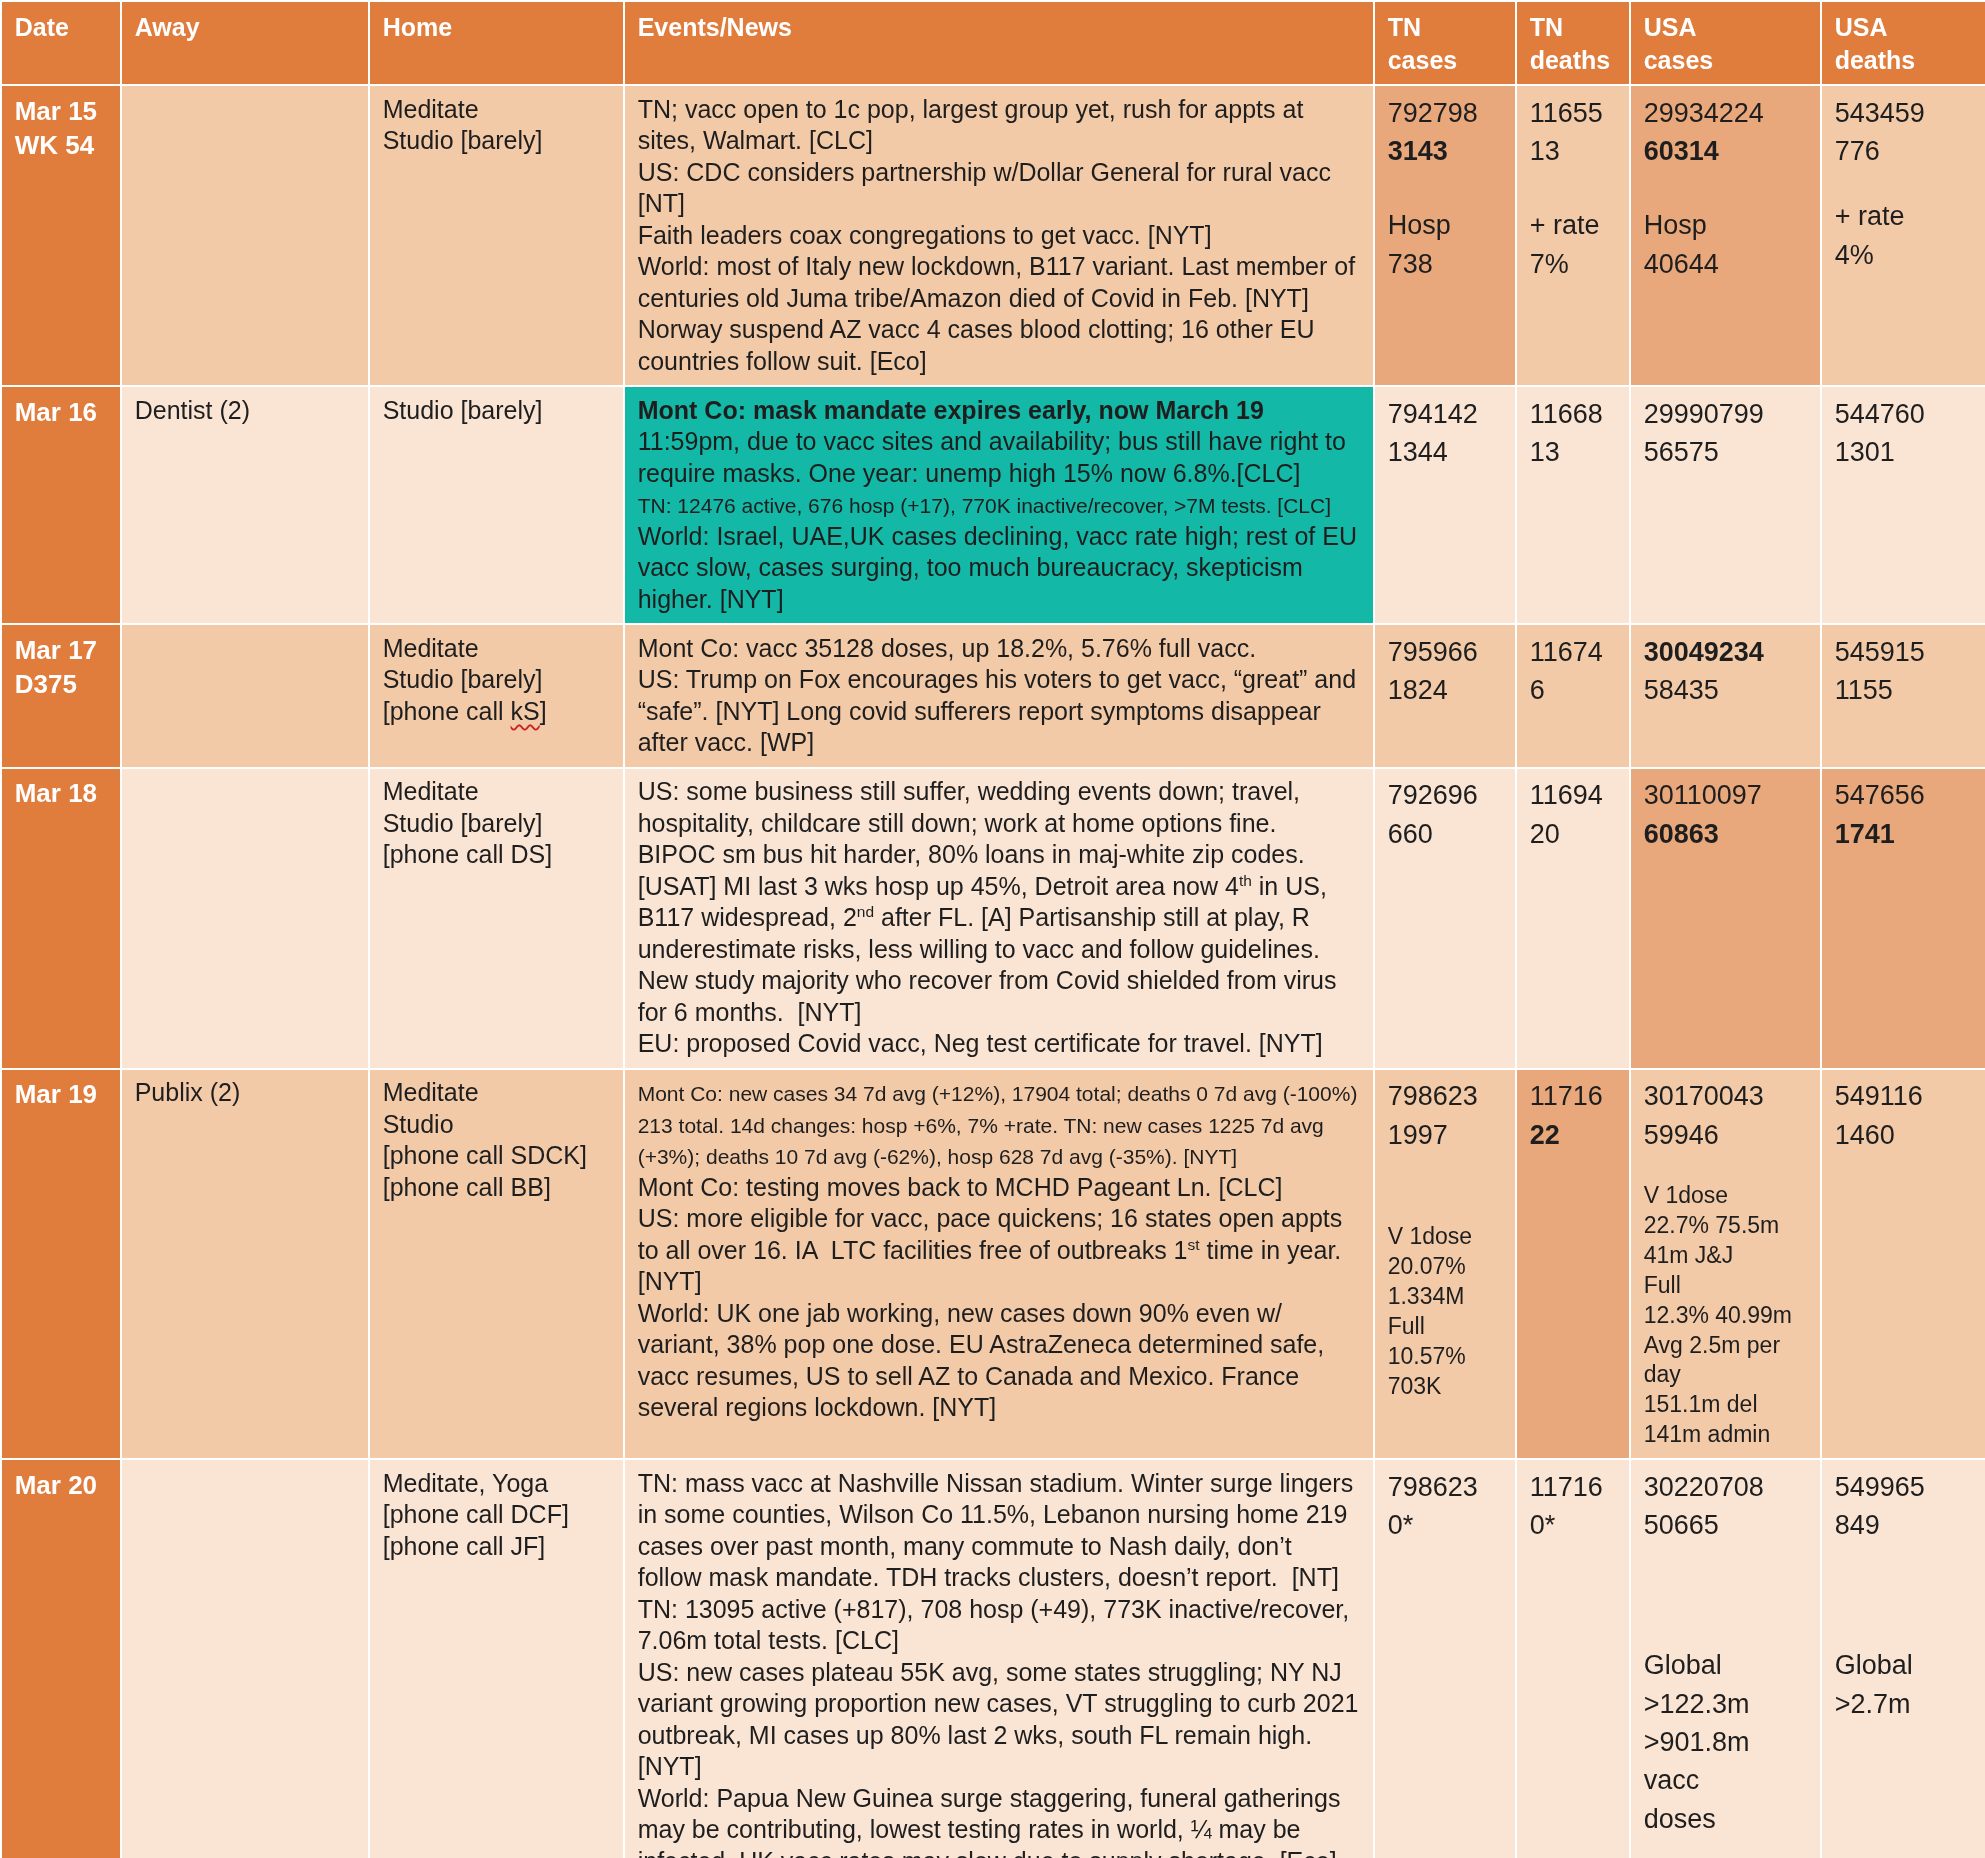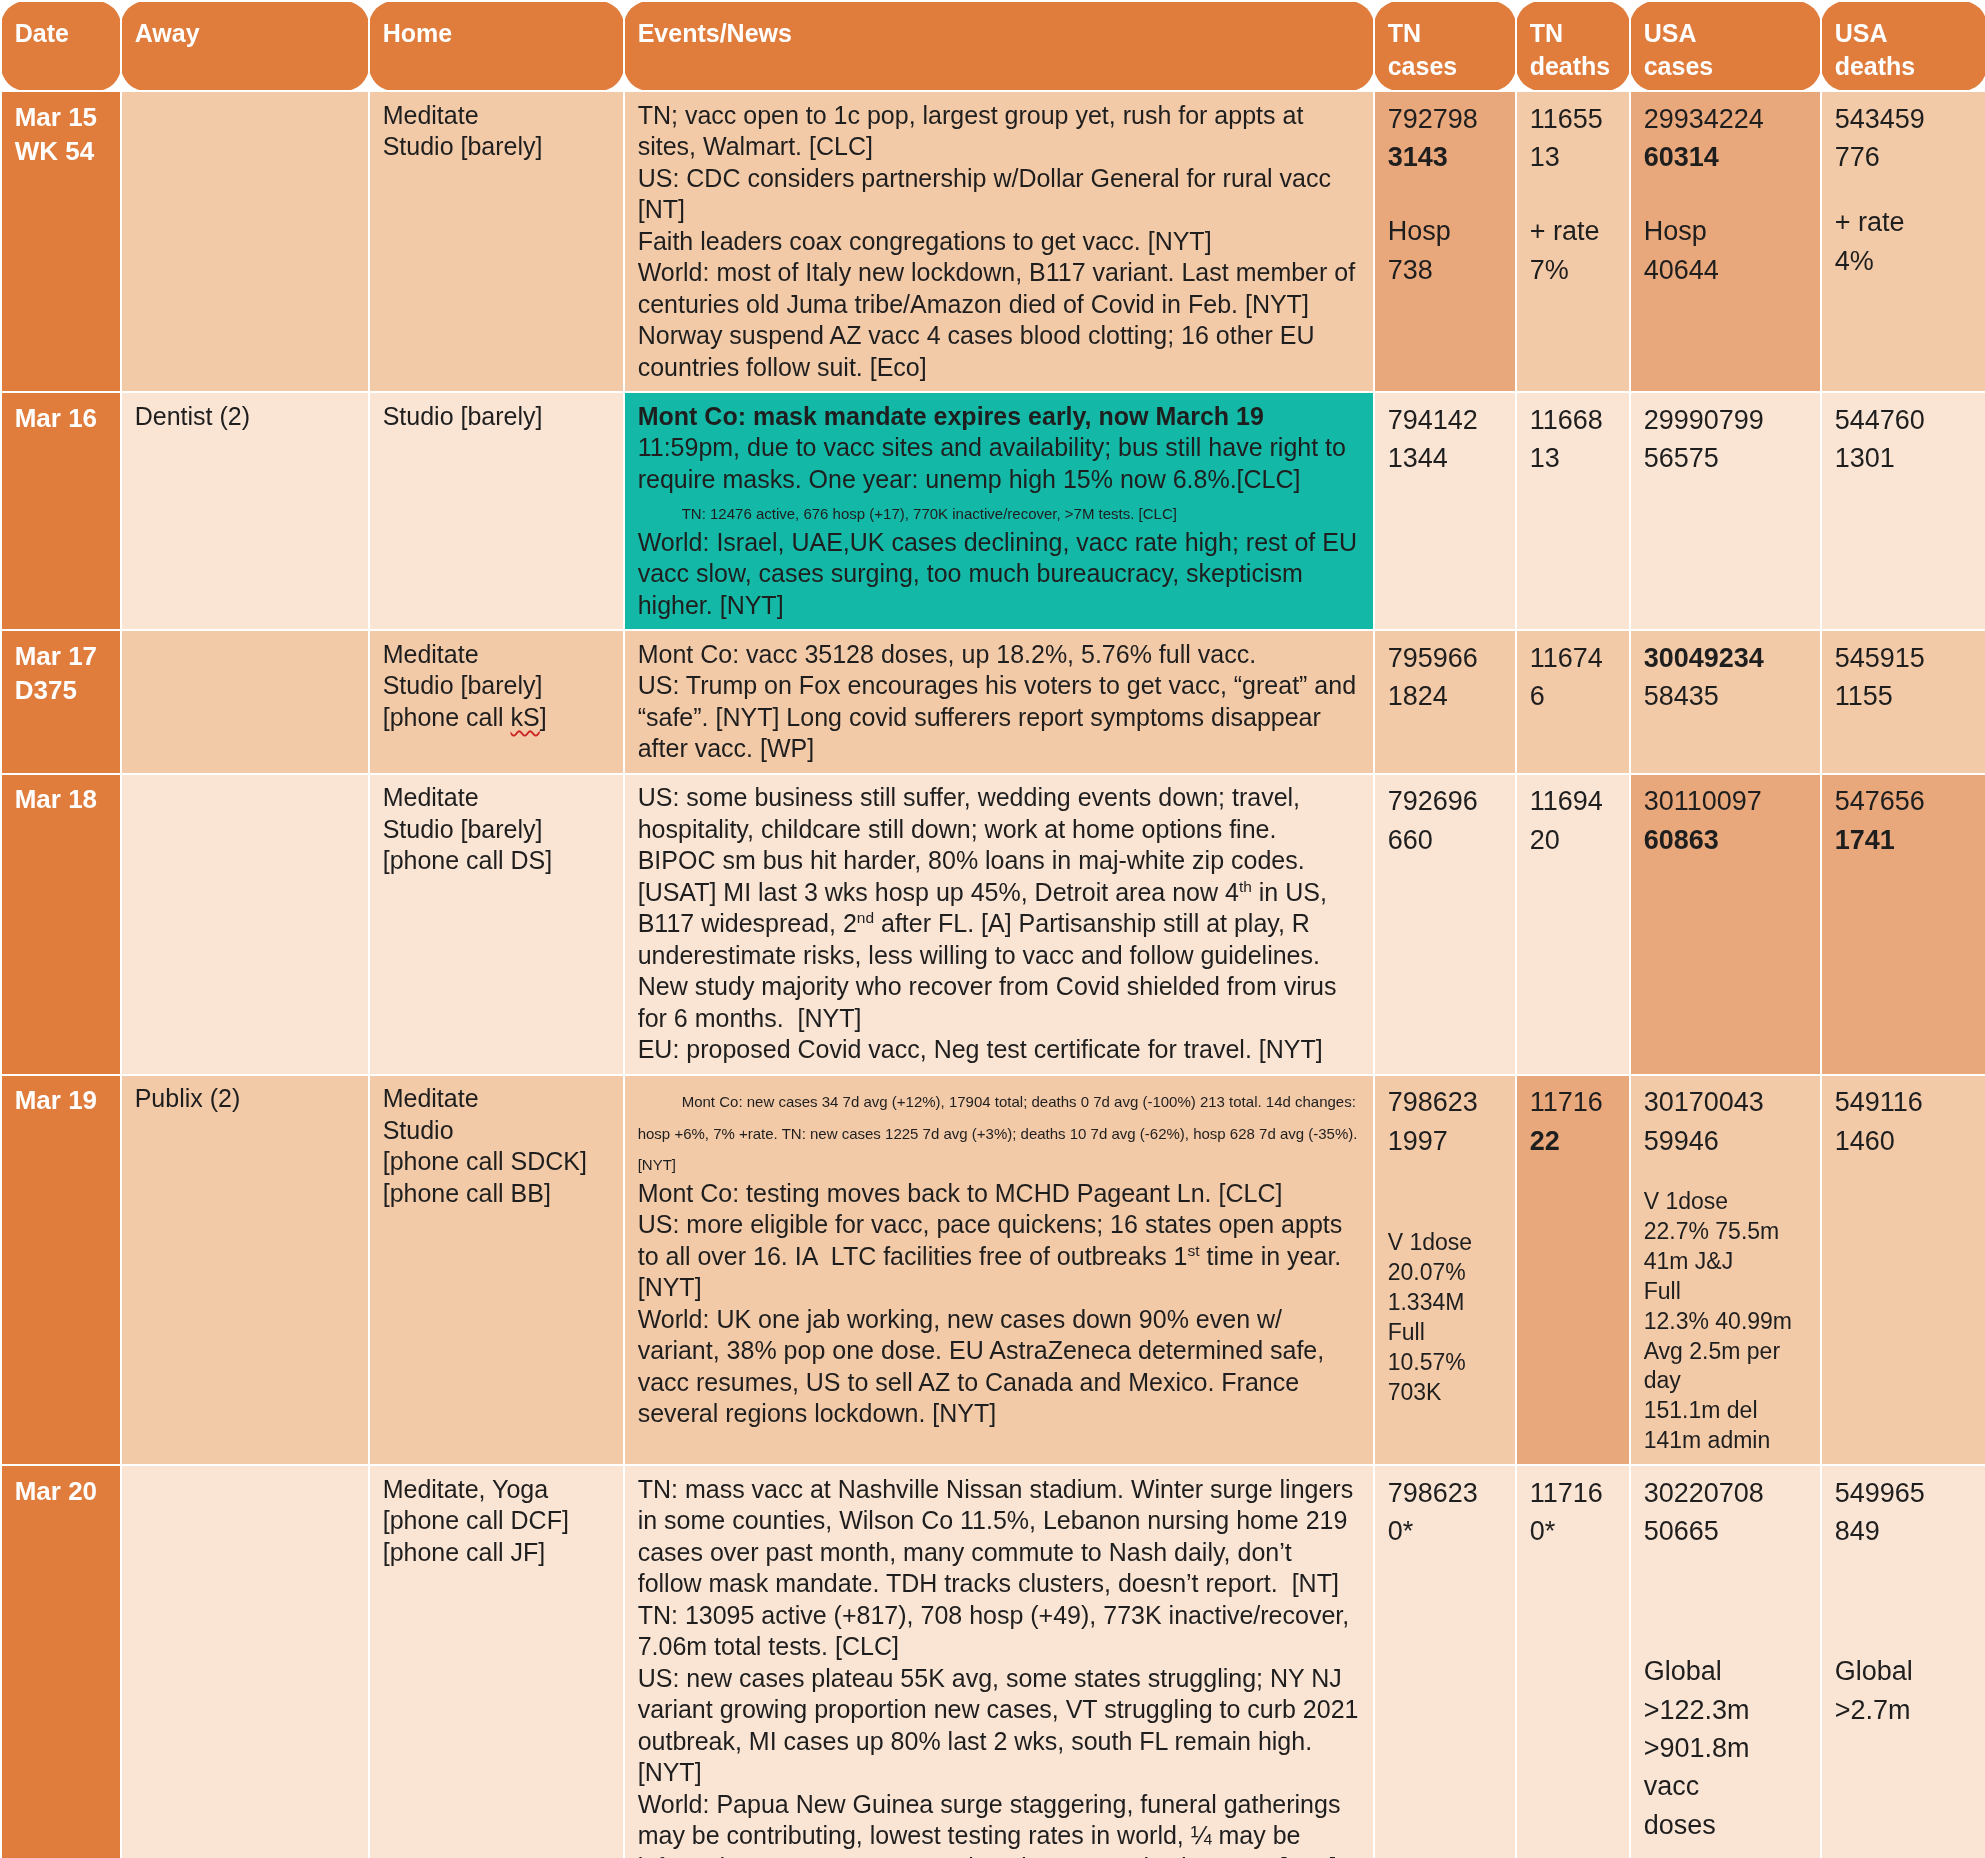--- a/index.html
+++ b/index.html
@@ -17,26 +17,26 @@
   tbody tr:nth-child(5){height:312px;}
   tbody tr:nth-child(6){height:380px;}
   tbody tr:nth-child(7){height:279px;}
 
   .c-orange{background:#E07C3C;}
   .c-med{background:#F3CAA8;}
   .c-pale{background:#FAE4D4;}
   .c-dark{background:#E9A87C;}
   .c-yellow{background:#14b8a6;}
 
-  th{color:#ffffff;font-weight:700;font-size:25px;line-height:1.3;text-align:left;padding-top:15px;border-radius:25px;}
+  th{color:#ffffff;font-weight:700;font-size:25px;line-height:1.3;text-align:left;padding-top:9px;}
   .date-cell{color:#ffffff;font-weight:700;font-size:26px;line-height:1.33;}
   .plain{font-size:26px;line-height:1.33;}
   .seg{font-size:25px;line-height:1.26;white-space:pre-wrap;}
   .seg .b{font-weight:700;}
-  .seg .s{font-size:15px;margin-left:44px;}
+  .seg .s{font-size:21px;}
   sup{font-size:62%;line-height:0;}
   .sq{text-decoration:underline wavy #cc2222;text-decoration-thickness:2px;text-underline-offset:3.9px;}
   .numline{font-size:27px;line-height:1.42;}
   .numline.b{font-weight:700;}
   .numline.s{font-size:23px;line-height:1.3;}
   .g-s{margin-top:27px;}
   .g-m{margin-top:36px;}
   .g-l{margin-top:68px;}
   .g-xl{margin-top:102px;}
 </style>

